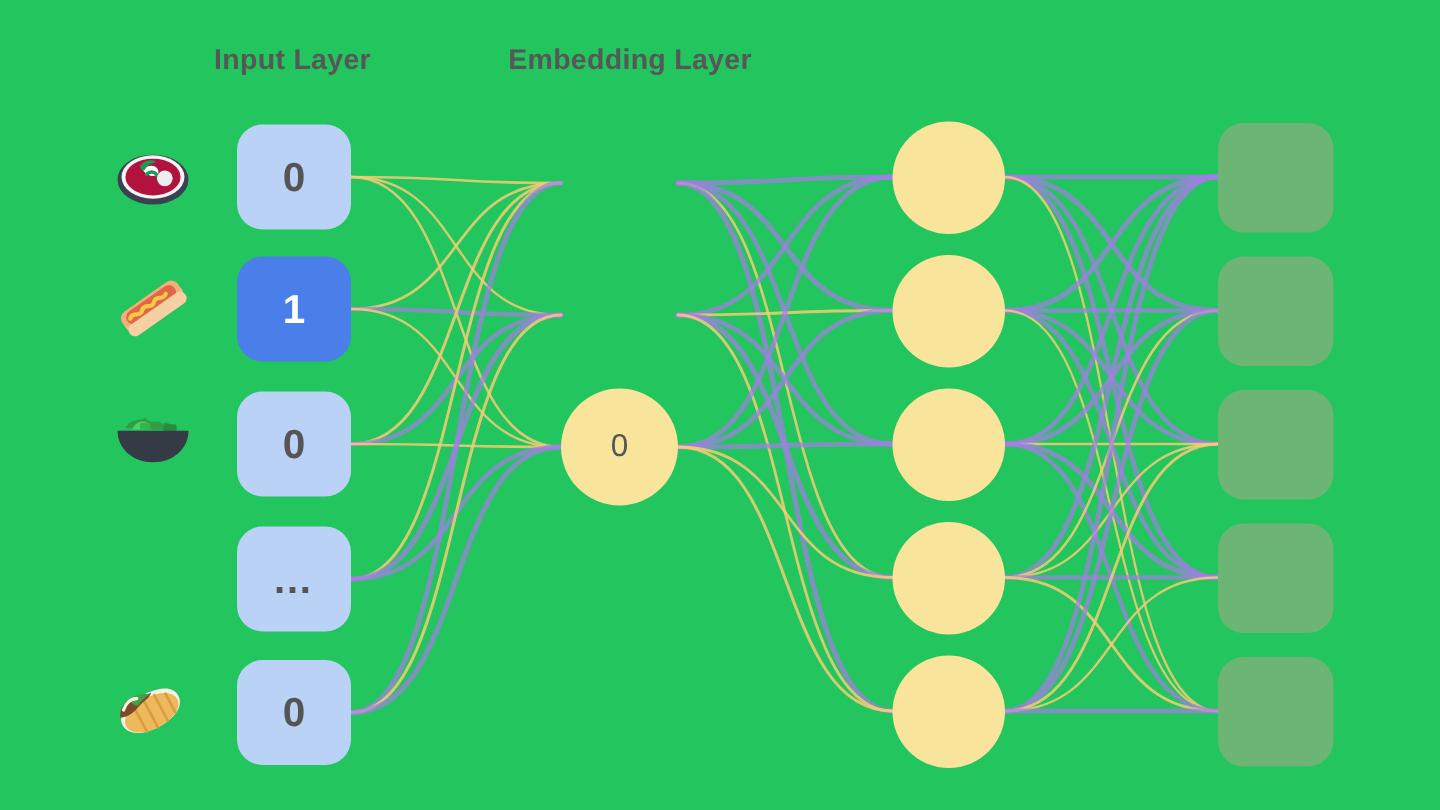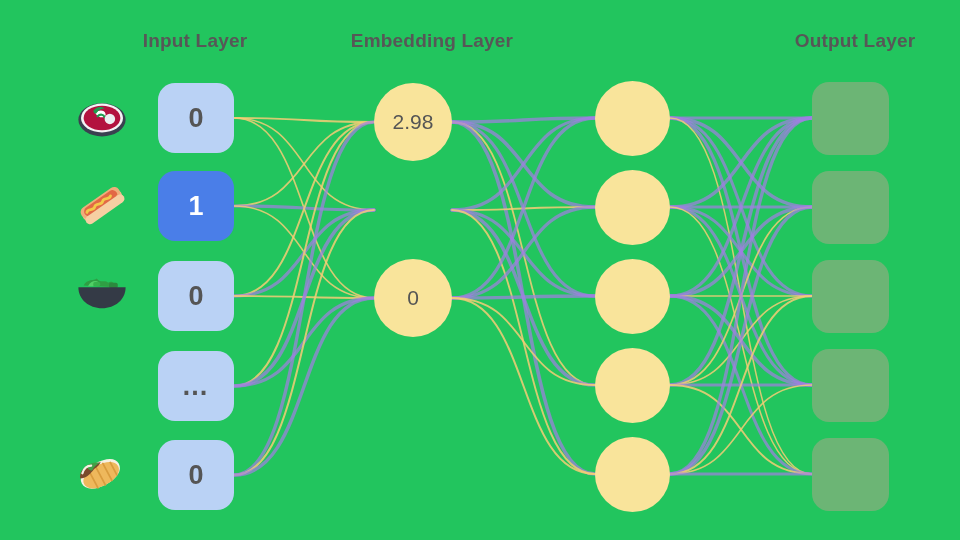--- a/index.html
+++ b/index.html
@@ -20,21 +20,21 @@
     font-size: 19px;
     font-weight: bold;
     color: #575757;
     letter-spacing: .2px;
     white-space: nowrap;
     text-align: center;
     transform: translateX(-50%);
     top: 30px;
   }
   #title-input     { left: 195px; }
-  #title-embedding { left: 432px; text-align: right; }
+  #title-embedding { left: 420px; text-align: right; }
   #title-output    { left: 855px; }
 
   
   #edges {
     position: absolute; left: 0; top: 0;
     width: 960px; height: 540px;
     pointer-events: none;
   }
 
   
@@ -105,21 +105,20 @@
     background: #6cb575;
   }
 </style>
 </head>
 <body>
 
 <div id="diagram">
 
   <div class="layer-title" id="title-input">Input Layer</div>
   <div class="layer-title" id="title-embedding">Embedding Layer</div>
-  <div class="layer-title" id="title-output">Output Layer</div>
 
   <svg id="edges" viewBox="0 0 960 540" xmlns="http://www.w3.org/2000/svg">
     <g id="edge-group-input-embedding">
         <path d="M 234 118 C 311 118, 297 122, 374 122" fill="none" stroke="#f5cd76" stroke-width="1.7924356208613308" stroke-opacity="0.85" stroke-linecap="round"></path>
         <path d="M 234 118 C 311 118, 297 210, 374 210" fill="none" stroke="#f5cd76" stroke-width="1.551253223443056" stroke-opacity="0.85" stroke-linecap="round"></path>
         <path d="M 234 118 C 311 118, 297 298, 374 298" fill="none" stroke="#f5cd76" stroke-width="1.6984734893769369" stroke-opacity="0.85" stroke-linecap="round"></path>
         <path d="M 234 206 C 311 206, 297 122, 374 122" fill="none" stroke="#f5cd76" stroke-width="1.8538137675979238" stroke-opacity="0.85" stroke-linecap="round"></path>
         <path d="M 234 206 C 311 206, 297 210, 374 210" fill="none" stroke="#a080e0" stroke-width="3.053390622443236" stroke-opacity="0.72" stroke-linecap="round"></path>
         <path d="M 234 206 C 311 206, 297 298, 374 298" fill="none" stroke="#f5cd76" stroke-width="1.5704026222556842" stroke-opacity="0.85" stroke-linecap="round"></path>
         <path d="M 234 296 C 311 296, 297 122, 374 122" fill="none" stroke="#f5cd76" stroke-width="2.0109532716269385" stroke-opacity="0.85" stroke-linecap="round"></path>
@@ -236,23 +235,20 @@
   <div class="input-box" id="in-2" style="top:261px">
     <span>0</span>
   </div>
   <div class="input-box dots" id="in-3" style="top:351px">
     <span>…</span>
   </div>
   <div class="input-box" id="in-4" style="top:440px">
     <span>0</span>
   </div>
 
-  <div class="embed-node" id="em-0" style="top:83px">
-    <span>2.98</span>
-  </div>
   <div class="embed-node" id="em-2" style="top:259px">
     <span>0</span>
   </div>
 
   <div class="hidden-node" id="hd-0" style="top:81px"></div>
   <div class="hidden-node" id="hd-1" style="top:170px"></div>
   <div class="hidden-node" id="hd-2" style="top:259px"></div>
   <div class="hidden-node" id="hd-3" style="top:348px"></div>
   <div class="hidden-node" id="hd-4" style="top:437px"></div>
 

